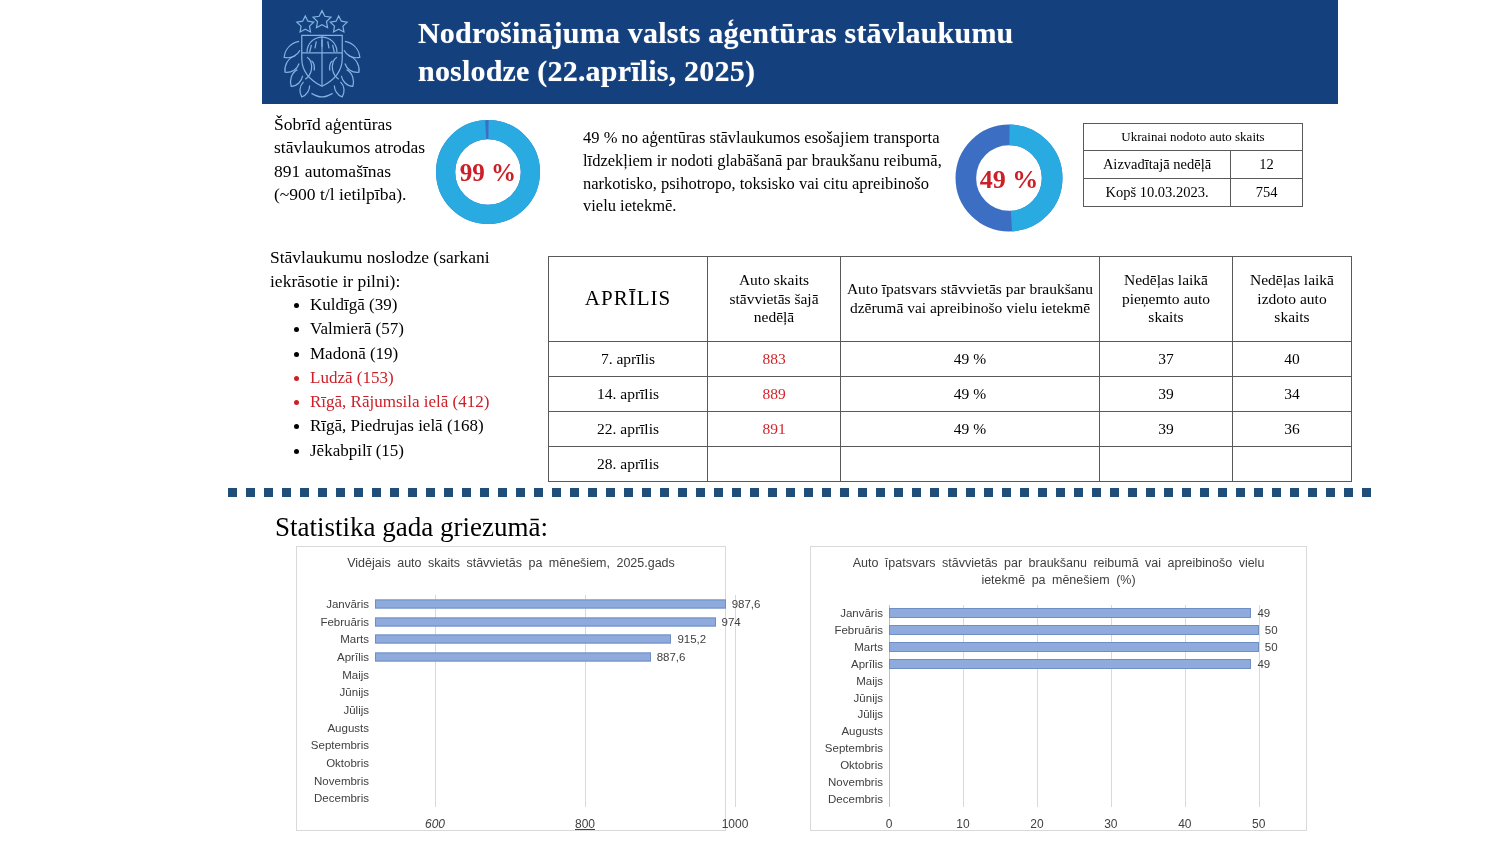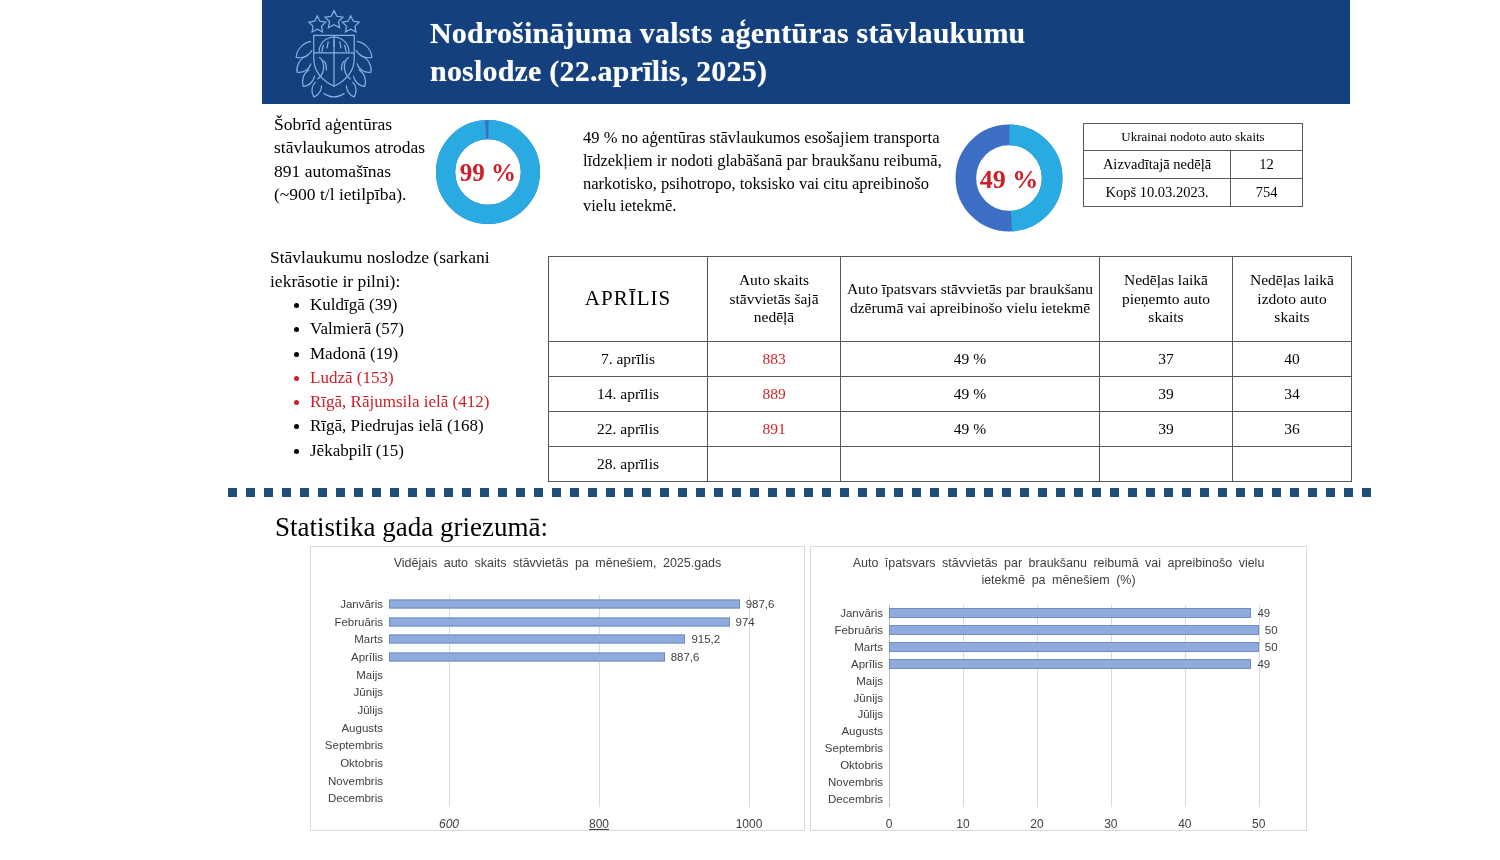--- a/index.html
+++ b/index.html
@@ -9,21 +9,21 @@
     font-family:"Liberation Serif", serif;
     overflow:hidden;
     position:relative;
   }
   .page{position:relative;width:1500px;height:860px;}
 
   
   .header{
     position:absolute;left:262px;top:0;width:1076px;height:104px;
     background:#14407e;
-    display:flex;align-items:center;padding-left:12px;
+    display:flex;align-items:center;
   }
   .crest{
     width:92px;height:96px;margin-left:14px;flex:0 0 auto;
     display:flex;align-items:center;justify-content:center;
   }
   .header-title{
     margin-left:50px;color:#ffffff;
     font-family:"Liberation Serif", serif;
     font-weight:bold;font-size:30px;line-height:1.26;
     letter-spacing:0.2px;
@@ -104,21 +104,21 @@
     position:absolute;left:275px;top:512px;
     font-size:27px;color:#000;
   }
 
   
   .chart-panel{
     position:absolute;top:546px;height:285px;
     border:1px solid #d9d9d9;background:#fff;box-sizing:border-box;
     font-family:"Liberation Sans", sans-serif;
   }
-  #chart-left{left:310px;width:495px;padding-left:36px;}
+  #chart-left{left:296px;width:430px;padding-left:36px;}
   #chart-right{left:810px;width:497px;}
   .chart-title{
     position:absolute;left:0;right:0;top:8px;
     text-align:center;font-size:12.5px;color:#404040;line-height:1.35;
     padding:0 30px;word-spacing:3px;
   }
   .plot{
     position:absolute;
   }
   #plot-left{left:78px;top:48px;width:390px;height:212px;}

